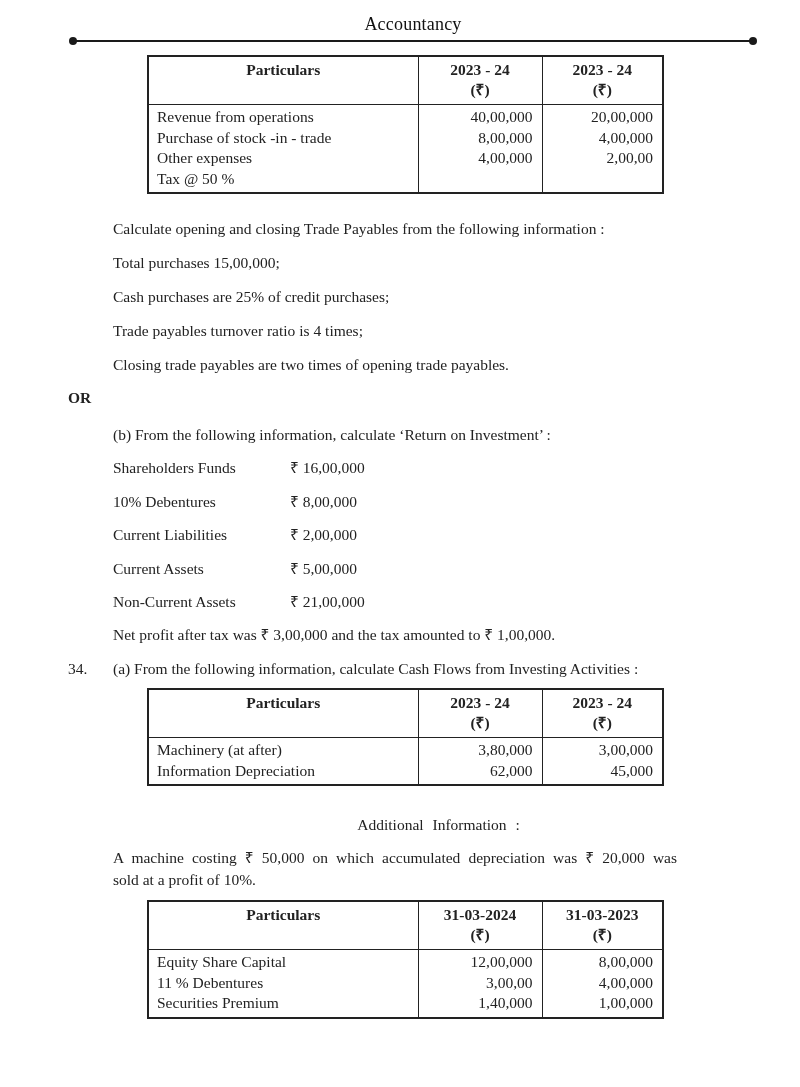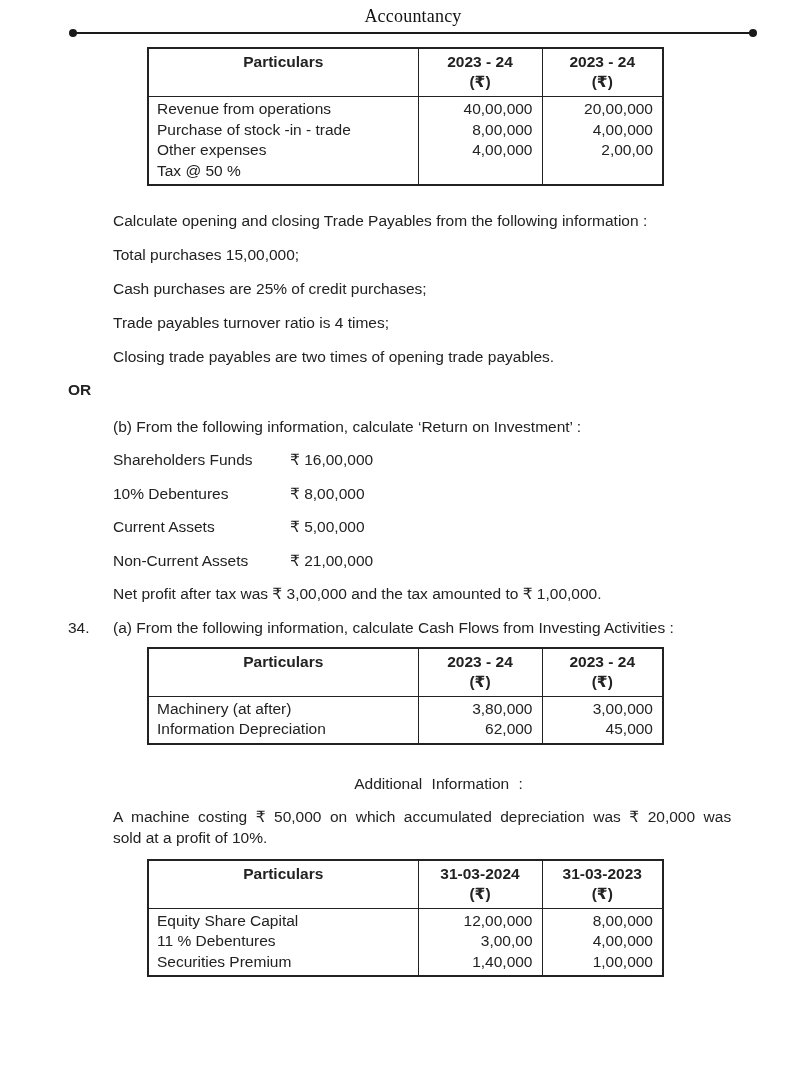--- a/index.html
+++ b/index.html
@@ -1,32 +1,32 @@
 <!DOCTYPE html>
 <html><head>
 <meta charset="utf-8">
 <style>
   html,body { margin:0; padding:0; background:#ffffff; }
   .page {
     position:relative; width:800px; height:1011px; background:#ffffff;
     color:#222; font-family:"Liberation Sans","DejaVu Sans",sans-serif;
-    overflow:hidden; margin:0 auto;
+    overflow:hidden; margin:8px auto;
   }
   
   .page-header { padding-top:5px; }
   .header-title {
     text-align:center; font-family:"Liberation Serif","DejaVu Serif",serif;
     font-size:18px; line-height:22px; margin:0 42px 0 68px; letter-spacing:0.2px; color:#111;
   }
   .header-rule { position:relative; height:8px; margin:2px 43px 0 69px; }
   .rule-line { position:absolute; top:3px; left:4px; right:4px; height:2px; background:#1a1a1a; }
   .rule-dot { position:absolute; top:0; width:8px; height:8px; border-radius:50%; background:#1a1a1a; }
   .rule-dot.left { left:0; } .rule-dot.right { right:0; }
   
-  .content { padding:0 36px 0 68px; font-size:15.5px; }
+  .content { padding:0 36px 0 68px; font-size:15.5px;font-family:Liberation Serif, serif; }
   .para { margin:13px 0 0 45px; line-height:21px; }
   .mt24 { margin-top:24px; }
   .mt28 { margin-top:28px; }
   .mt12 { margin-top:12px; }
   .or-label { margin-top:12px; font-weight:bold; line-height:21px; }
   .kv { display:flex; margin:12.5px 0 0 45px; line-height:21px;align-items:center; }
   .kv-label { width:177px; flex:none; }
   .q-row { display:flex; margin-top:13px; line-height:21px; }
   .q-num { width:45px; flex:none; }
   .q-text { flex:1; }
@@ -124,20 +124,24 @@
 
     <div class="kv">
       <span class="kv-label">Shareholders Funds</span>
       <span class="kv-value">₹ 16,00,000</span>
     </div>
     <div class="kv">
       <span class="kv-label">10% Debentures</span>
       <span class="kv-value">₹ 8,00,000</span>
     </div>
     <div class="kv">
+      <span class="kv-label">Current Liabilities</span>
+      <span class="kv-value">₹ 2,00,000</span>
+    </div>
+    <div class="kv">
       <span class="kv-label">Current Assets</span>
       <span class="kv-value">₹ 5,00,000</span>
     </div>
     <div class="kv">
       <span class="kv-label">Non-Current  Assets</span>
       <span class="kv-value">₹ 21,00,000</span>
     </div>
 
     <p class="para mt12">Net profit after tax was ₹ 3,00,000 and the tax amounted to ₹ 1,00,000.</p>
 

